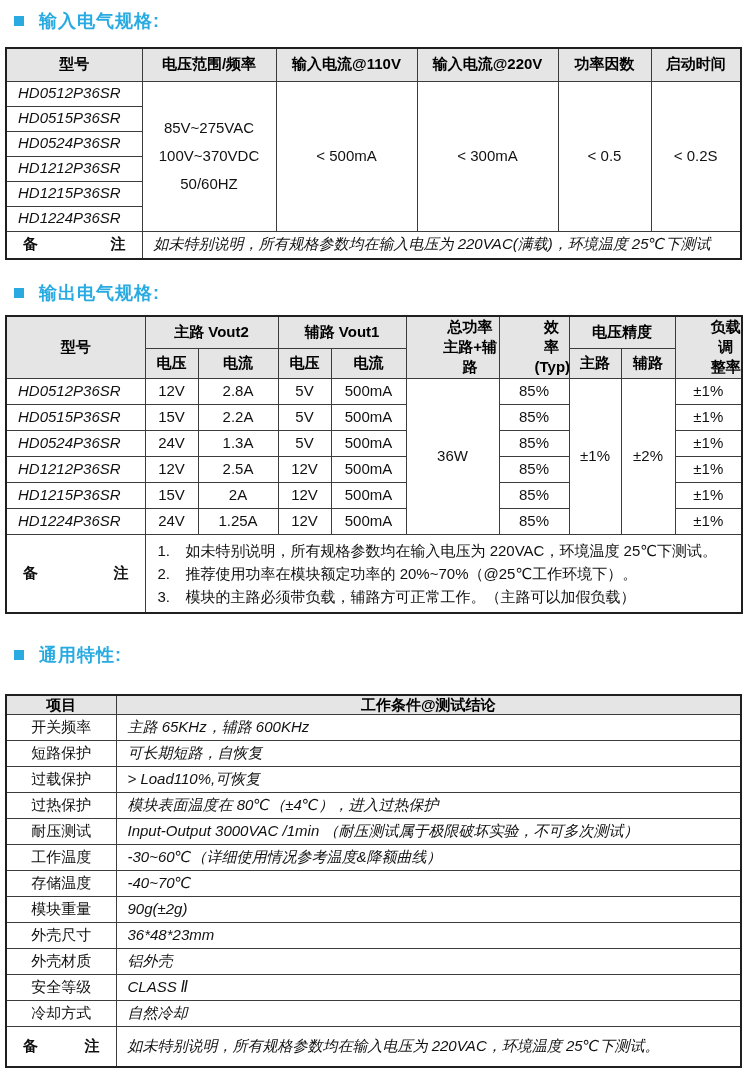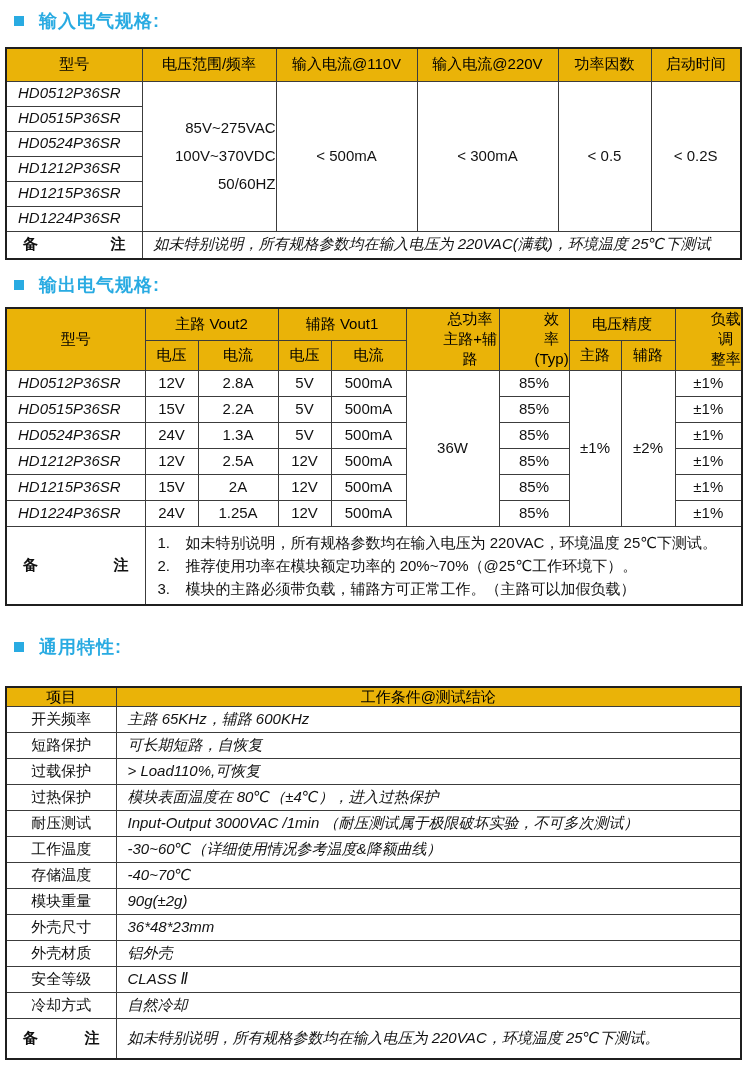--- a/index.html
+++ b/index.html
@@ -8,56 +8,56 @@
     font-family:"Liberation Sans","DejaVu Sans",sans-serif;
     -webkit-font-smoothing:antialiased;overflow:hidden;
   }
   .section-title{
     display:flex;align-items:center;gap:15px;
     margin-left:14px;height:22px;
     color:#29ABE2;font-size:18px;font-weight:bold;letter-spacing:1px;
   }
   .bullet{width:10px;height:10px;background:#29ABE2;flex:0 0 auto;}
   #title-input{margin-top:10px;}
-  #title-output{margin-top:14px;}
+  #title-output{margin-top:22px;}
   #title-general{margin-top:30px;}
 
   table{
     border-collapse:collapse;table-layout:fixed;
     width:735px;margin-left:5px;
   }
   #table-input{margin-top:15px;}
   #table-output{margin-top:11px;}
   #table-general{margin-top:28px;}
   td{
     border:1px solid #3c3c3c;
     text-align:center;vertical-align:middle;
     font-size:15px;padding:0;overflow:hidden;
     line-height:1.25;
   }
   table{border:2px solid #1f1f1f;}
-  td.hdr{background:#eab308;font-weight:400;color:#000;}
+  td.hdr{background:#e5e5e5;font-weight:700;color:#000;}
   td.left{text-align:left;padding-left:11px;padding-right:6px;font-style:italic;}
   .note-label{
     display:flex;justify-content:space-between;
     padding:0 16px;font-weight:600;
   }
   
   #table-input tr.h{height:33px;}
   #table-input tr.r{height:25px;}
   #table-input tr.note{height:28px;}
   #table-output tr.h1{height:32px;}
   #table-output tr.h2{height:30px;}
   #table-output tr.r{height:26px;}
   #table-output tr.note{height:72px;}
   #table-general tr.h{height:14px;}
   #table-general tr.r{height:26px;}
   #table-general tr.note{height:40px;}
 
-  .vr-line{line-height:28px;text-align:right;}
+  .vr-line{line-height:28px;}
   .two-line{line-height:20px;margin-left:35px;}
   .notes-list{text-align:left;padding:4px 0 4px 12px;}
   .note-line{display:flex;gap:10px;line-height:23px;}
   .note-num{flex:0 0 18px;text-align:left;}
 </style>
 </head>
 <body>
 
 <div class="section-title" id="title-input">
   <span class="bullet"></span>

